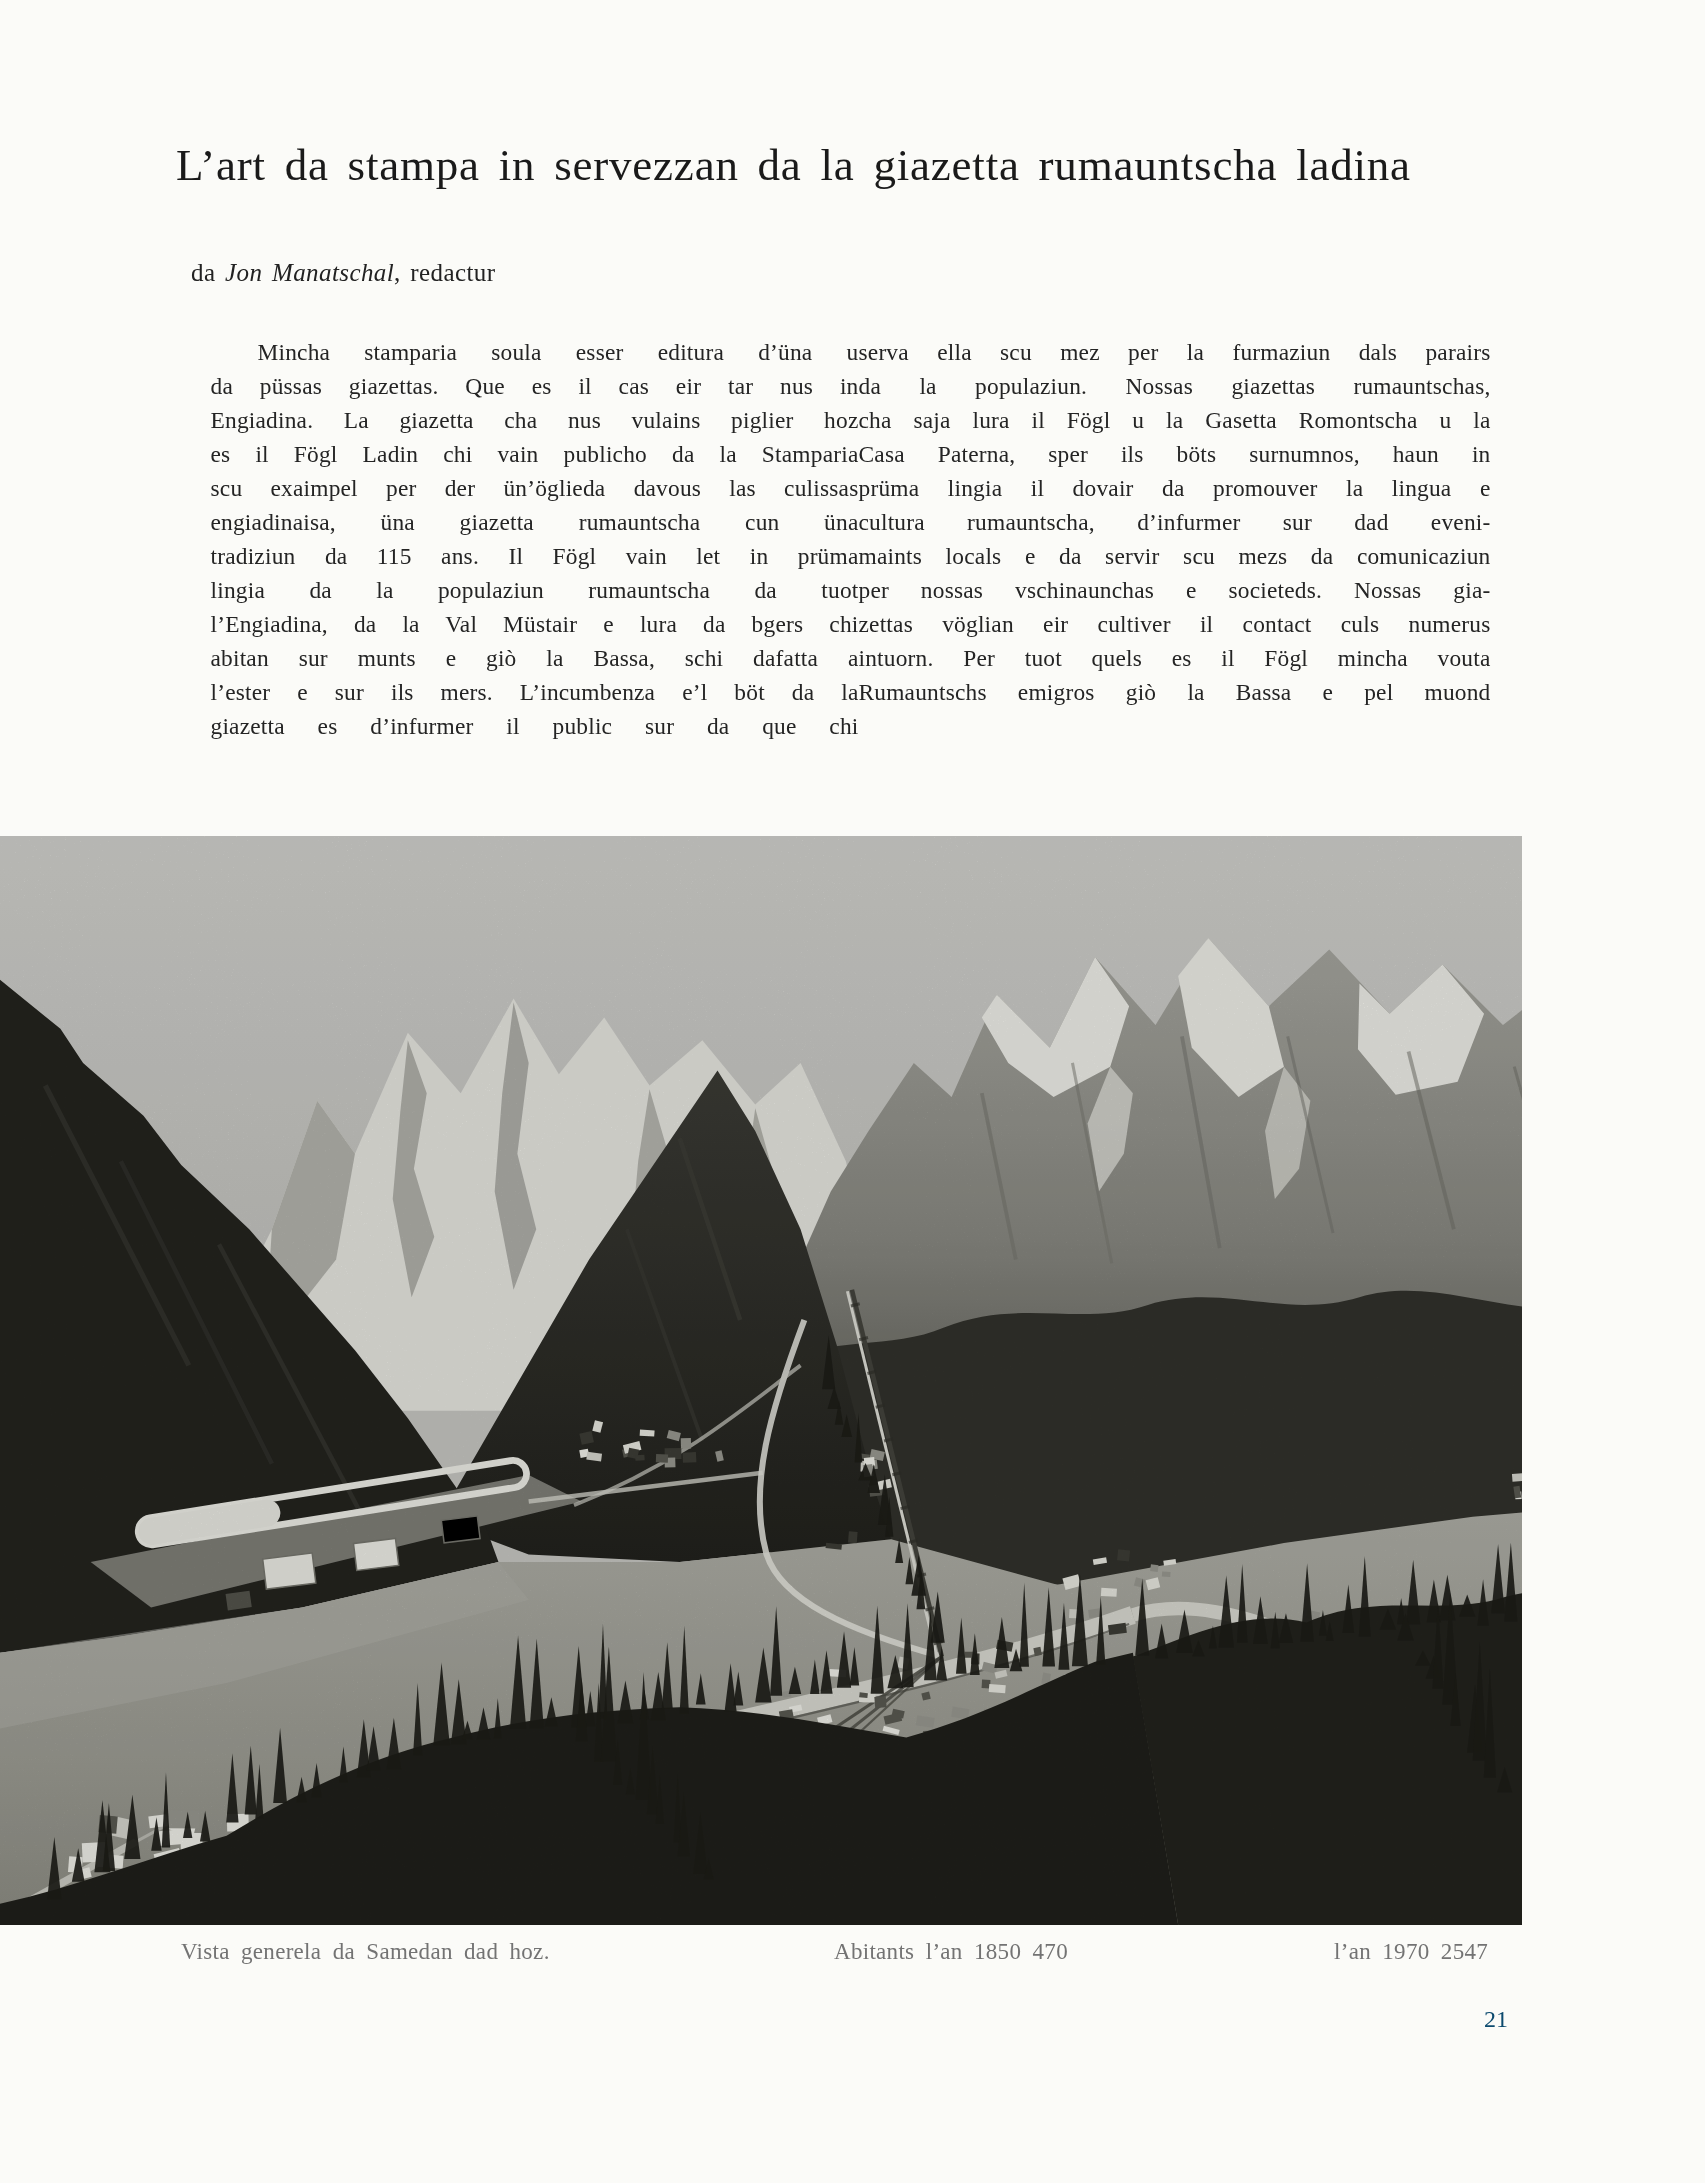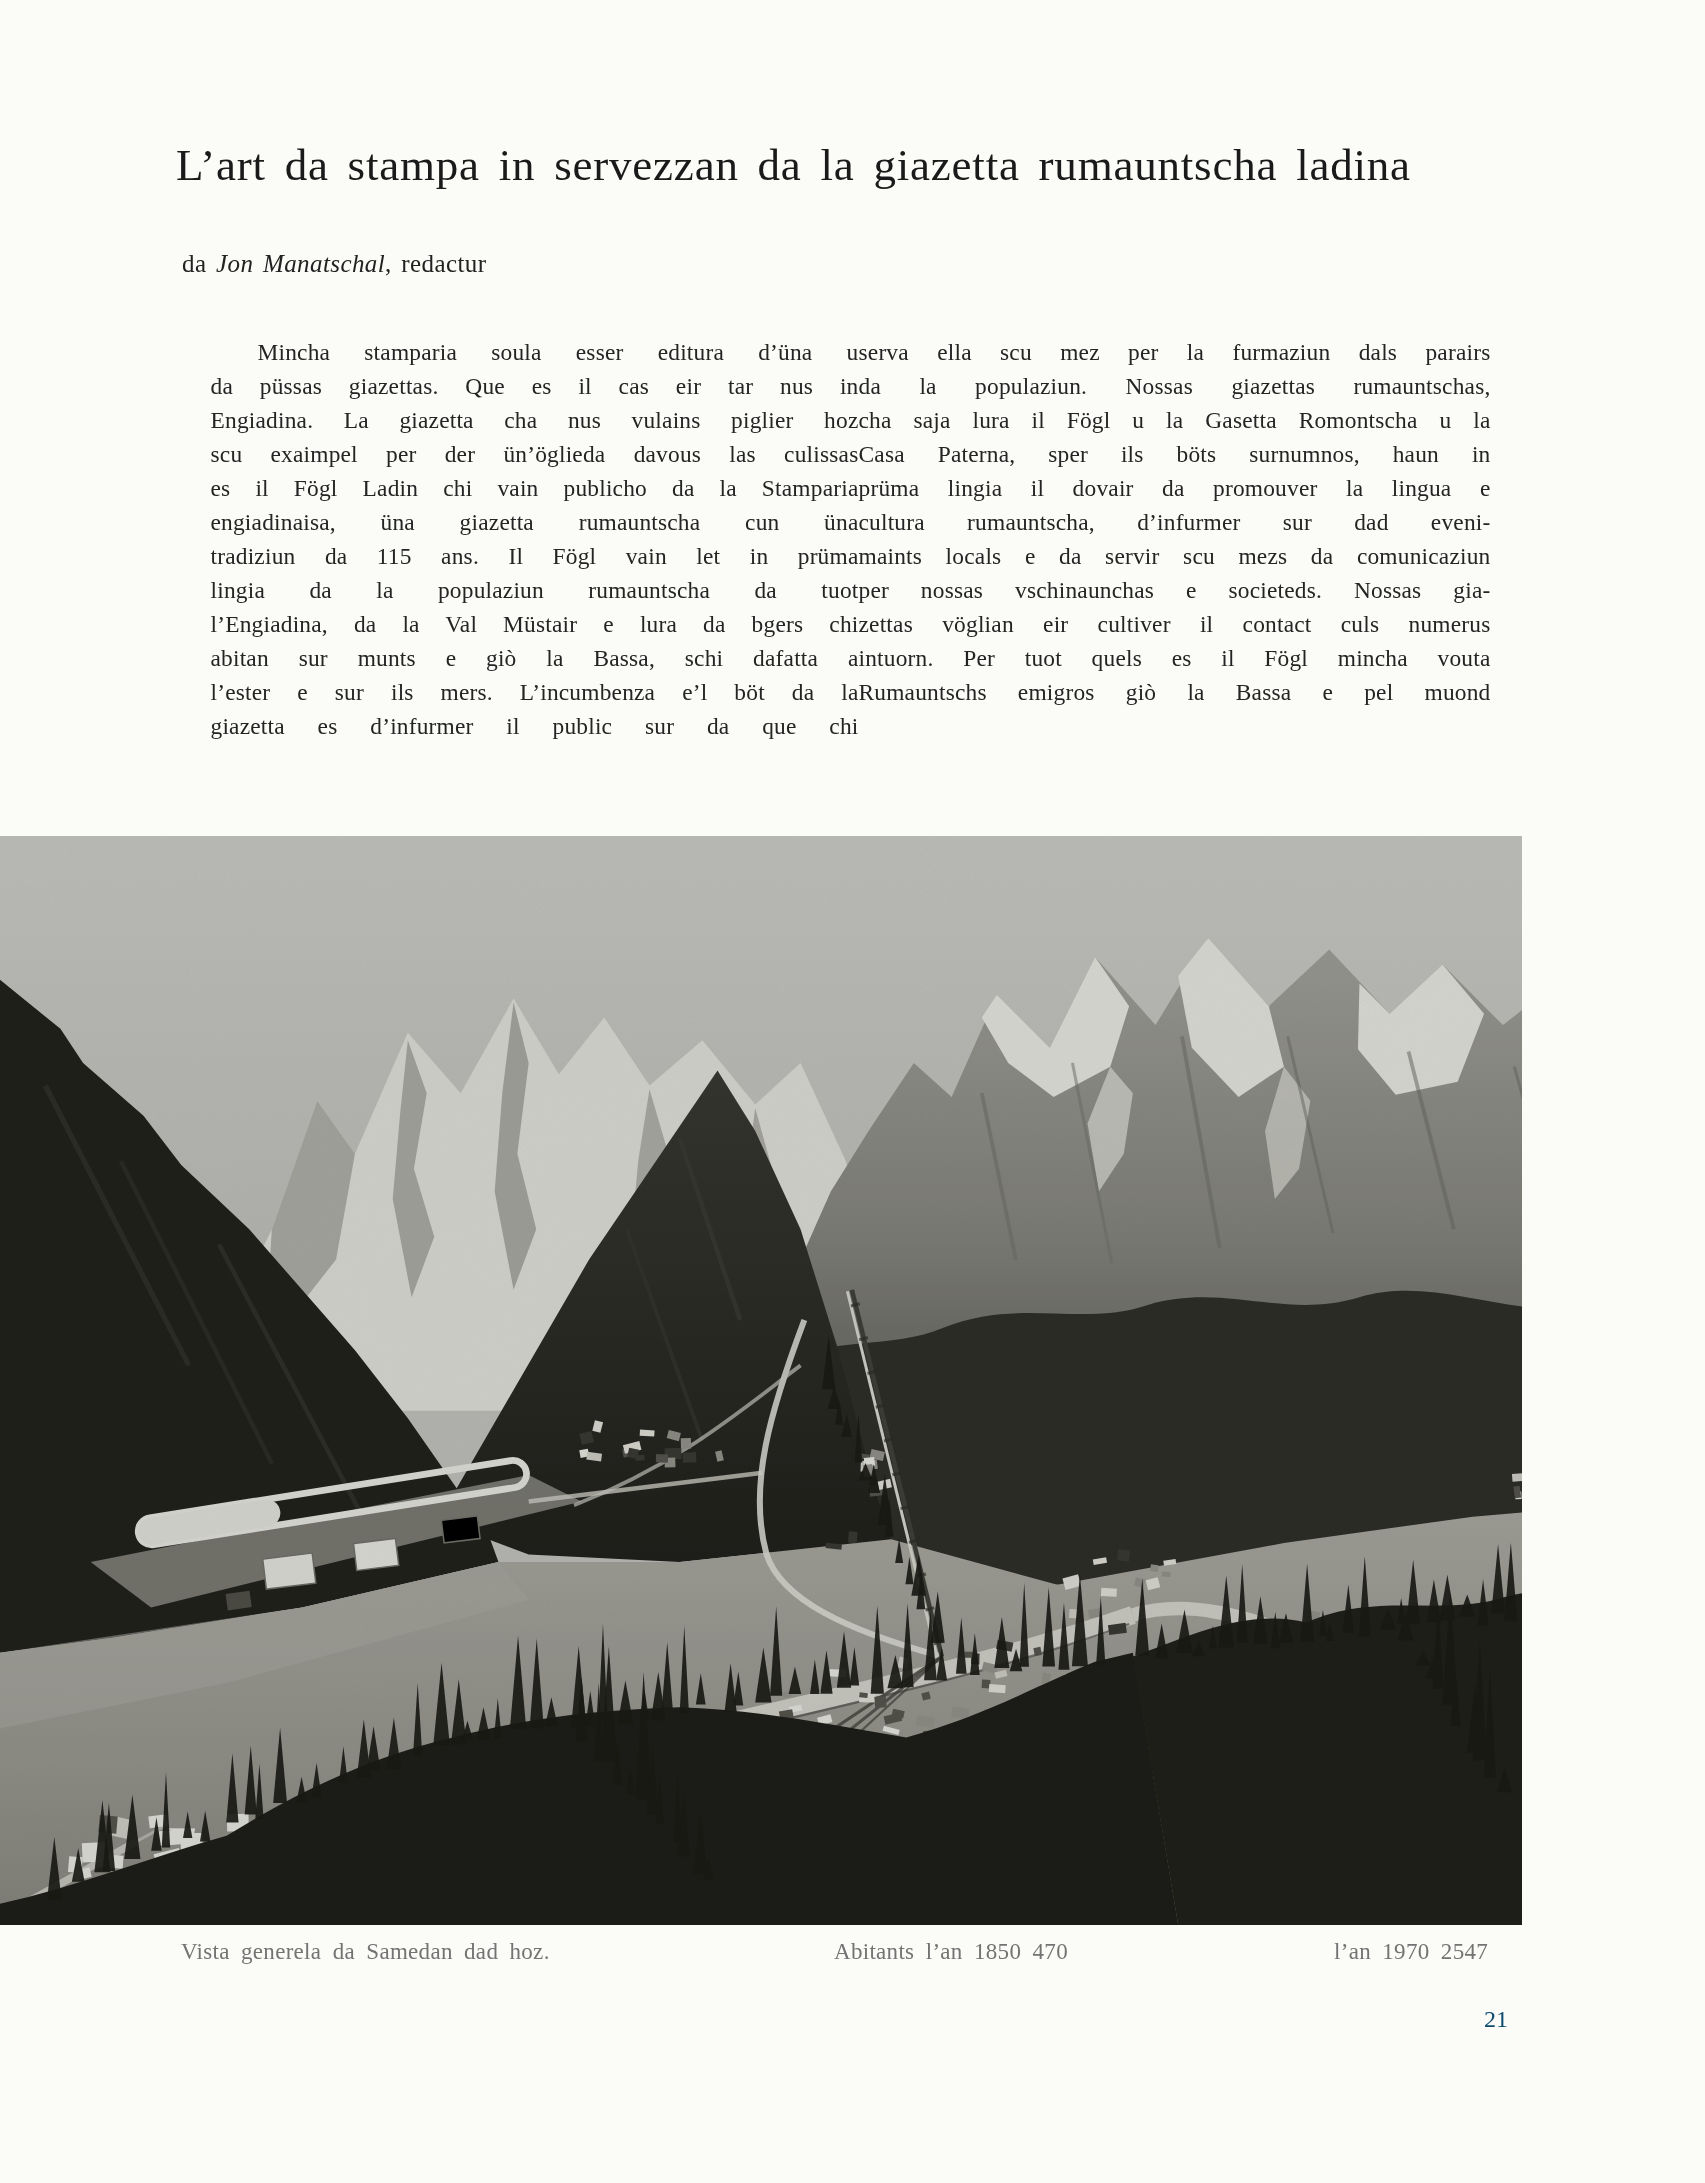--- a/index.html
+++ b/index.html
@@ -10,21 +10,21 @@
     color:#262626;
   }
   .page{position:relative;width:1522px;height:2183px;background:#fbfbf8;overflow:hidden;}
 
   .title{
     position:absolute;left:176px;top:142px;margin:0;
     font-size:45px;font-weight:400;line-height:1.05;
     letter-spacing:0.8px;word-spacing:6.8px;color:#1a1a1a;white-space:nowrap;
   }
   .byline{
-    position:absolute;left:178px;top:246px;margin:4px;
+    position:absolute;left:178px;top:246px;margin:13px;
     font-size:25px;color:#222;letter-spacing:0.4px;word-spacing:3px;
   }
   .byline em{font-style:italic;}
 
   .columns{
     position:absolute;left:190px;top:335px;width:1321px;
     display:flex;justify-content:center;
   }
   .col{color:#242424;}
   .col-left{width:648px;}
@@ -62,22 +62,22 @@
 
   <h1 class="title">L’art da stampa in servezzan da la giazetta rumauntscha ladina</h1>
 
   <p class="byline"><span>da </span><em>Jon Manatschal</em><span>, redactur</span></p>
 
   <div class="columns">
     <div class="col col-left" id="col-left">
         <div class="line indent">Mincha stamparia soula esser editura d’üna u</div>
         <div class="line">da püssas giazettas. Que es il cas eir tar nus in</div>
         <div class="line">Engiadina. La giazetta cha nus vulains piglier hoz</div>
+        <div class="line">es il Fögl Ladin chi vain publicho da la Stamparia</div>
         <div class="line">scu exaimpel per der ün’öglieda davous las culissas</div>
-        <div class="line">es il Fögl Ladin chi vain publicho da la Stamparia</div>
         <div class="line">engiadinaisa, üna giazetta rumauntscha cun üna</div>
         <div class="line">tradiziun da 115 ans. Il Fögl vain let in prüma</div>
         <div class="line">lingia da la populaziun rumauntscha da tuot</div>
         <div class="line">l’Engiadina, da la Val Müstair e lura da bgers chi</div>
         <div class="line">abitan sur munts e giò la Bassa, schi dafatta a</div>
         <div class="line">l’ester e sur ils mers. L’incumbenza e’l böt da la</div>
         <div class="line">giazetta es d’infurmer il public sur da que chi</div>
       </div>
     <div class="col col-right" id="col-right">
         <div class="line">serva ella scu mez per la furmaziun dals parairs</div>

